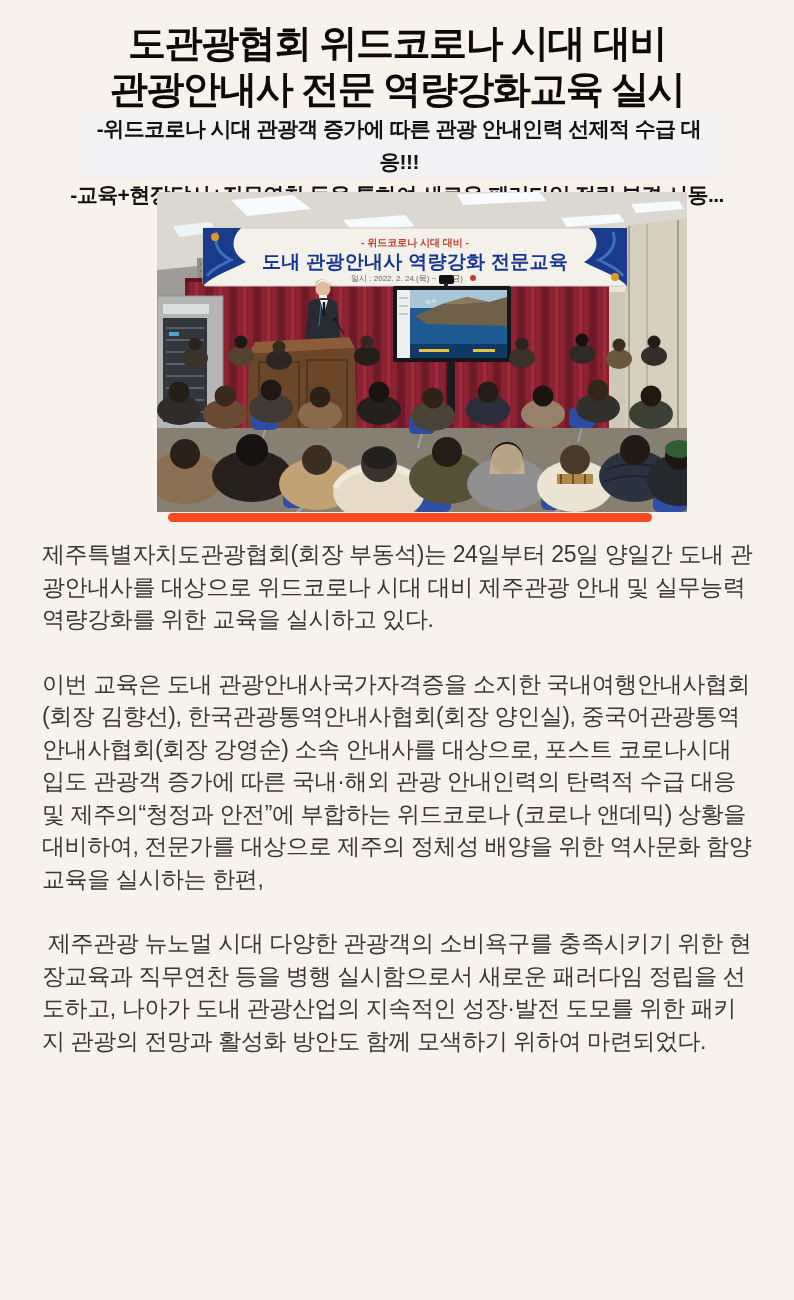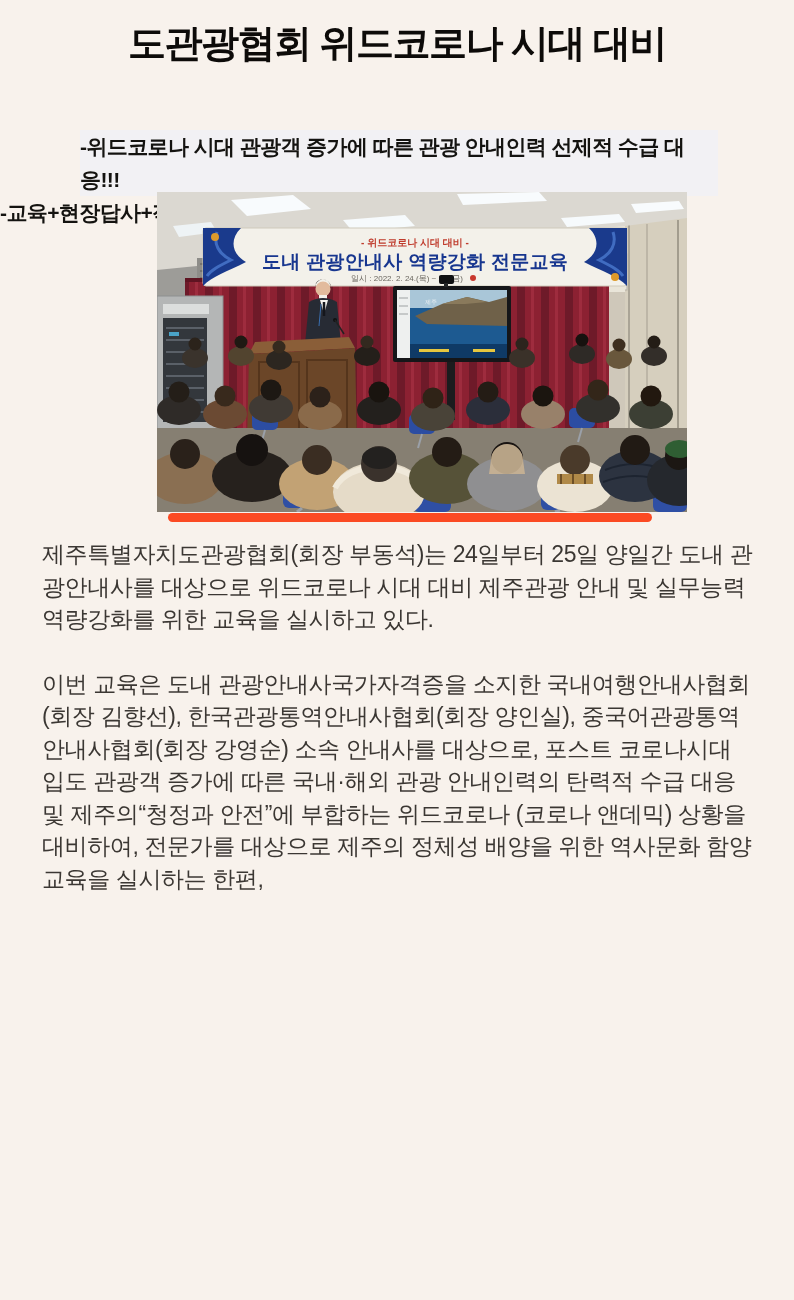--- a/index.html
+++ b/index.html
@@ -7,24 +7,23 @@
     width:794px;height:1300px;position:relative;overflow:hidden;
     background:#f8f2ec;
     font-family:"Liberation Sans","DejaVu Sans",sans-serif;
   }
   .title{
     position:absolute;top:20px;left:0;width:794px;text-align:center;
     font-size:38px;line-height:46px;font-weight:700;color:#0d0b09;
     letter-spacing:-1.5px;
   }
   .subtitle{
-    position:absolute;top:112px;left:0;width:794px;
+    position:absolute;top:112px;left:0;width:794px;text-align:center;
     font-size:21px;line-height:33px;font-weight:800;color:#141310;
     letter-spacing:-0.6px;
-    margin-top:18px;
   }
   .subtitle .band{
     display:block;margin:0 76px 0 80px;background:#f2f1f4;
   }
   .photo-wrap{
     position:absolute;left:148px;top:192px;width:530px;height:320px;padding-left:9px;
   }
   .accent-line{
     position:absolute;left:168px;top:513px;width:484px;height:9px;
     background:#fb4a23;border-radius:5px;
@@ -35,20 +34,21 @@
     letter-spacing:-0.4px;
   }
   .body-text p{margin:0 0 32px 0;white-space:pre-wrap;}
   svg text{font-family:"Liberation Sans","DejaVu Sans",sans-serif;}
 </style>
 </head>
 <body>
 
 <div class="title">
   <div>도관광협회 위드코로나 시대 대비</div>
+  <div>관광안내사 전문 역량강화교육 실시</div>
 </div>
 
 <div class="subtitle">
   <span class="band">-위드코로나 시대 관광객 증가에 따른 관광 안내인력 선제적 수급 대응!!!</span>
   <span>-교육+현장답사+직무연찬 등을 통하여 새로운 패러다임 정립 본격 시동...</span>
 </div>
 
 <div class="photo-wrap">
 <svg viewBox="0 0 530 320" width="530" height="320">
   <defs>
@@ -252,13 +252,14 @@
     <ellipse cx="522" cy="257" rx="14" ry="9" fill="#2f5e33"></ellipse>
   </g>
 </svg>
 </div>
 
 <div class="accent-line"></div>
 
 <div class="body-text">
   <p>제주특별자치도관광협회(회장 부동석)는 24일부터 25일 양일간 도내 관광안내사를 대상으로 위드코로나 시대 대비 제주관광 안내 및 실무능력 역량강화를 위한 교육을 실시하고 있다.</p>
   <p>이번 교육은 도내 관광안내사국가자격증을 소지한 국내여행안내사협회(회장 김향선), 한국관광통역안내사협회(회장 양인실), 중국어관광통역안내사협회(회장 강영순) 소속 안내사를 대상으로, 포스트 코로나시대 입도 관광객 증가에 따른 국내·해외 관광 안내인력의 탄력적 수급 대응 및 제주의“청정과 안전”에 부합하는 위드코로나 (코로나 앤데믹) 상황을 대비하여, 전문가를 대상으로 제주의 정체성 배양을 위한 역사문화 함양 교육을 실시하는 한편,</p>
+  <p> 제주관광 뉴노멀 시대 다양한 관광객의 소비욕구를 충족시키기 위한 현장교육과 직무연찬 등을 병행 실시함으로서 새로운 패러다임 정립을 선도하고, 나아가 도내 관광산업의 지속적인 성장·발전 도모를 위한 패키지 관광의 전망과 활성화 방안도 함께 모색하기 위하여 마련되었다.</p>
 </div>
 
 </body></html>

